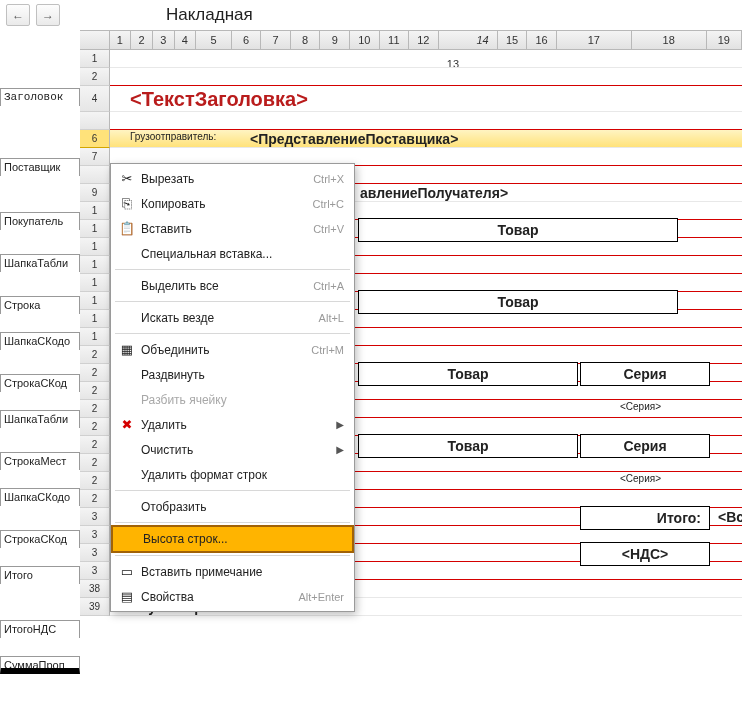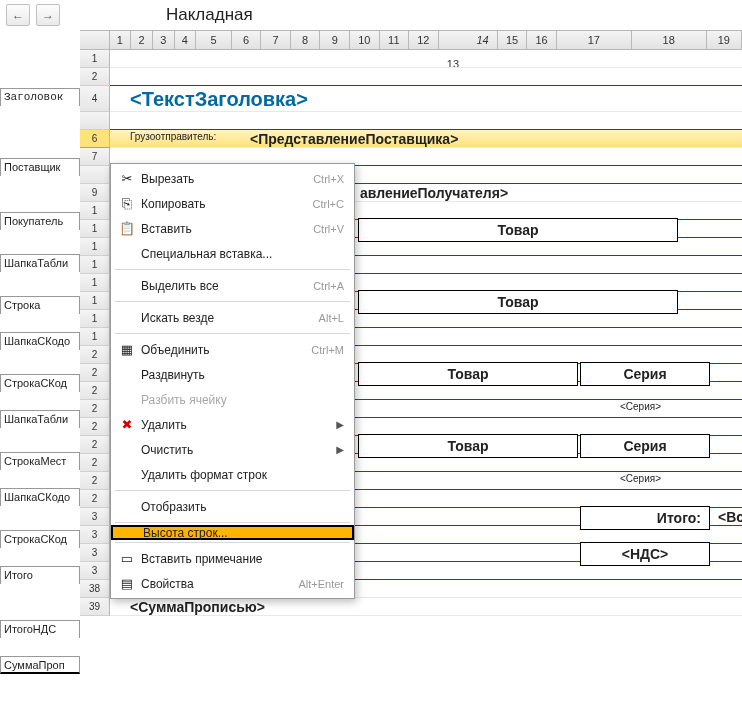--- a/index.html
+++ b/index.html
@@ -48,21 +48,21 @@
     border: 1px solid #999;
     border-bottom: none;
     background: #fff;
     font-size: 11px;
     padding: 2px 3px;
     height: 18px;
     white-space: nowrap;
     overflow: hidden;
   }
   .sec-gap { height: 18px; }
-  .sec-cell:last-child { border-bottom: 2px solid #000000; }
+  .sec-cell:last-child { border-bottom: 6px solid #000000; }
 
   .sheet {
     flex: 1 1 auto;
     overflow: hidden;
   }
 
   
   .col-ruler {
     display: flex;
     border-top: 1px solid #b8b8b8;
@@ -117,21 +117,21 @@
 
   
   .cell-text {
     position: absolute;
     white-space: nowrap;
     font-size: 10px;
   }
   .big-title {
     font-size: 20px;
     font-weight: bold;
-    color: #0369a1;
+    color: #b91c1c;
     top: 2px;
     left: 20px;
   }
   .bold14 { font-weight: bold; font-size: 14px; }
 
   
   .sel-row-body {
     background: linear-gradient(#fff4c2, #ffe27a);
   }
 
@@ -174,23 +174,23 @@
     color: #555;
     margin-left: 6px;
   }
   .ctx-sep {
     height: 1px;
     margin: 3px 4px;
     background: #d8d8d8;
   }
   .ctx-item.hl {
     background: #ffb400;
-    border: 2px solid #000000;
+    border: 2px solid #a16207;
     margin: -1px 0;
-    height: 15px;
+    height: 28px;
   }
   .ctx-item.hl .lbl { font-weight: 400; }
 
   
   .boxed {
     position: absolute;
     border: 1px solid #000;
     background: #fff;
     display: flex;
     align-items: center;

